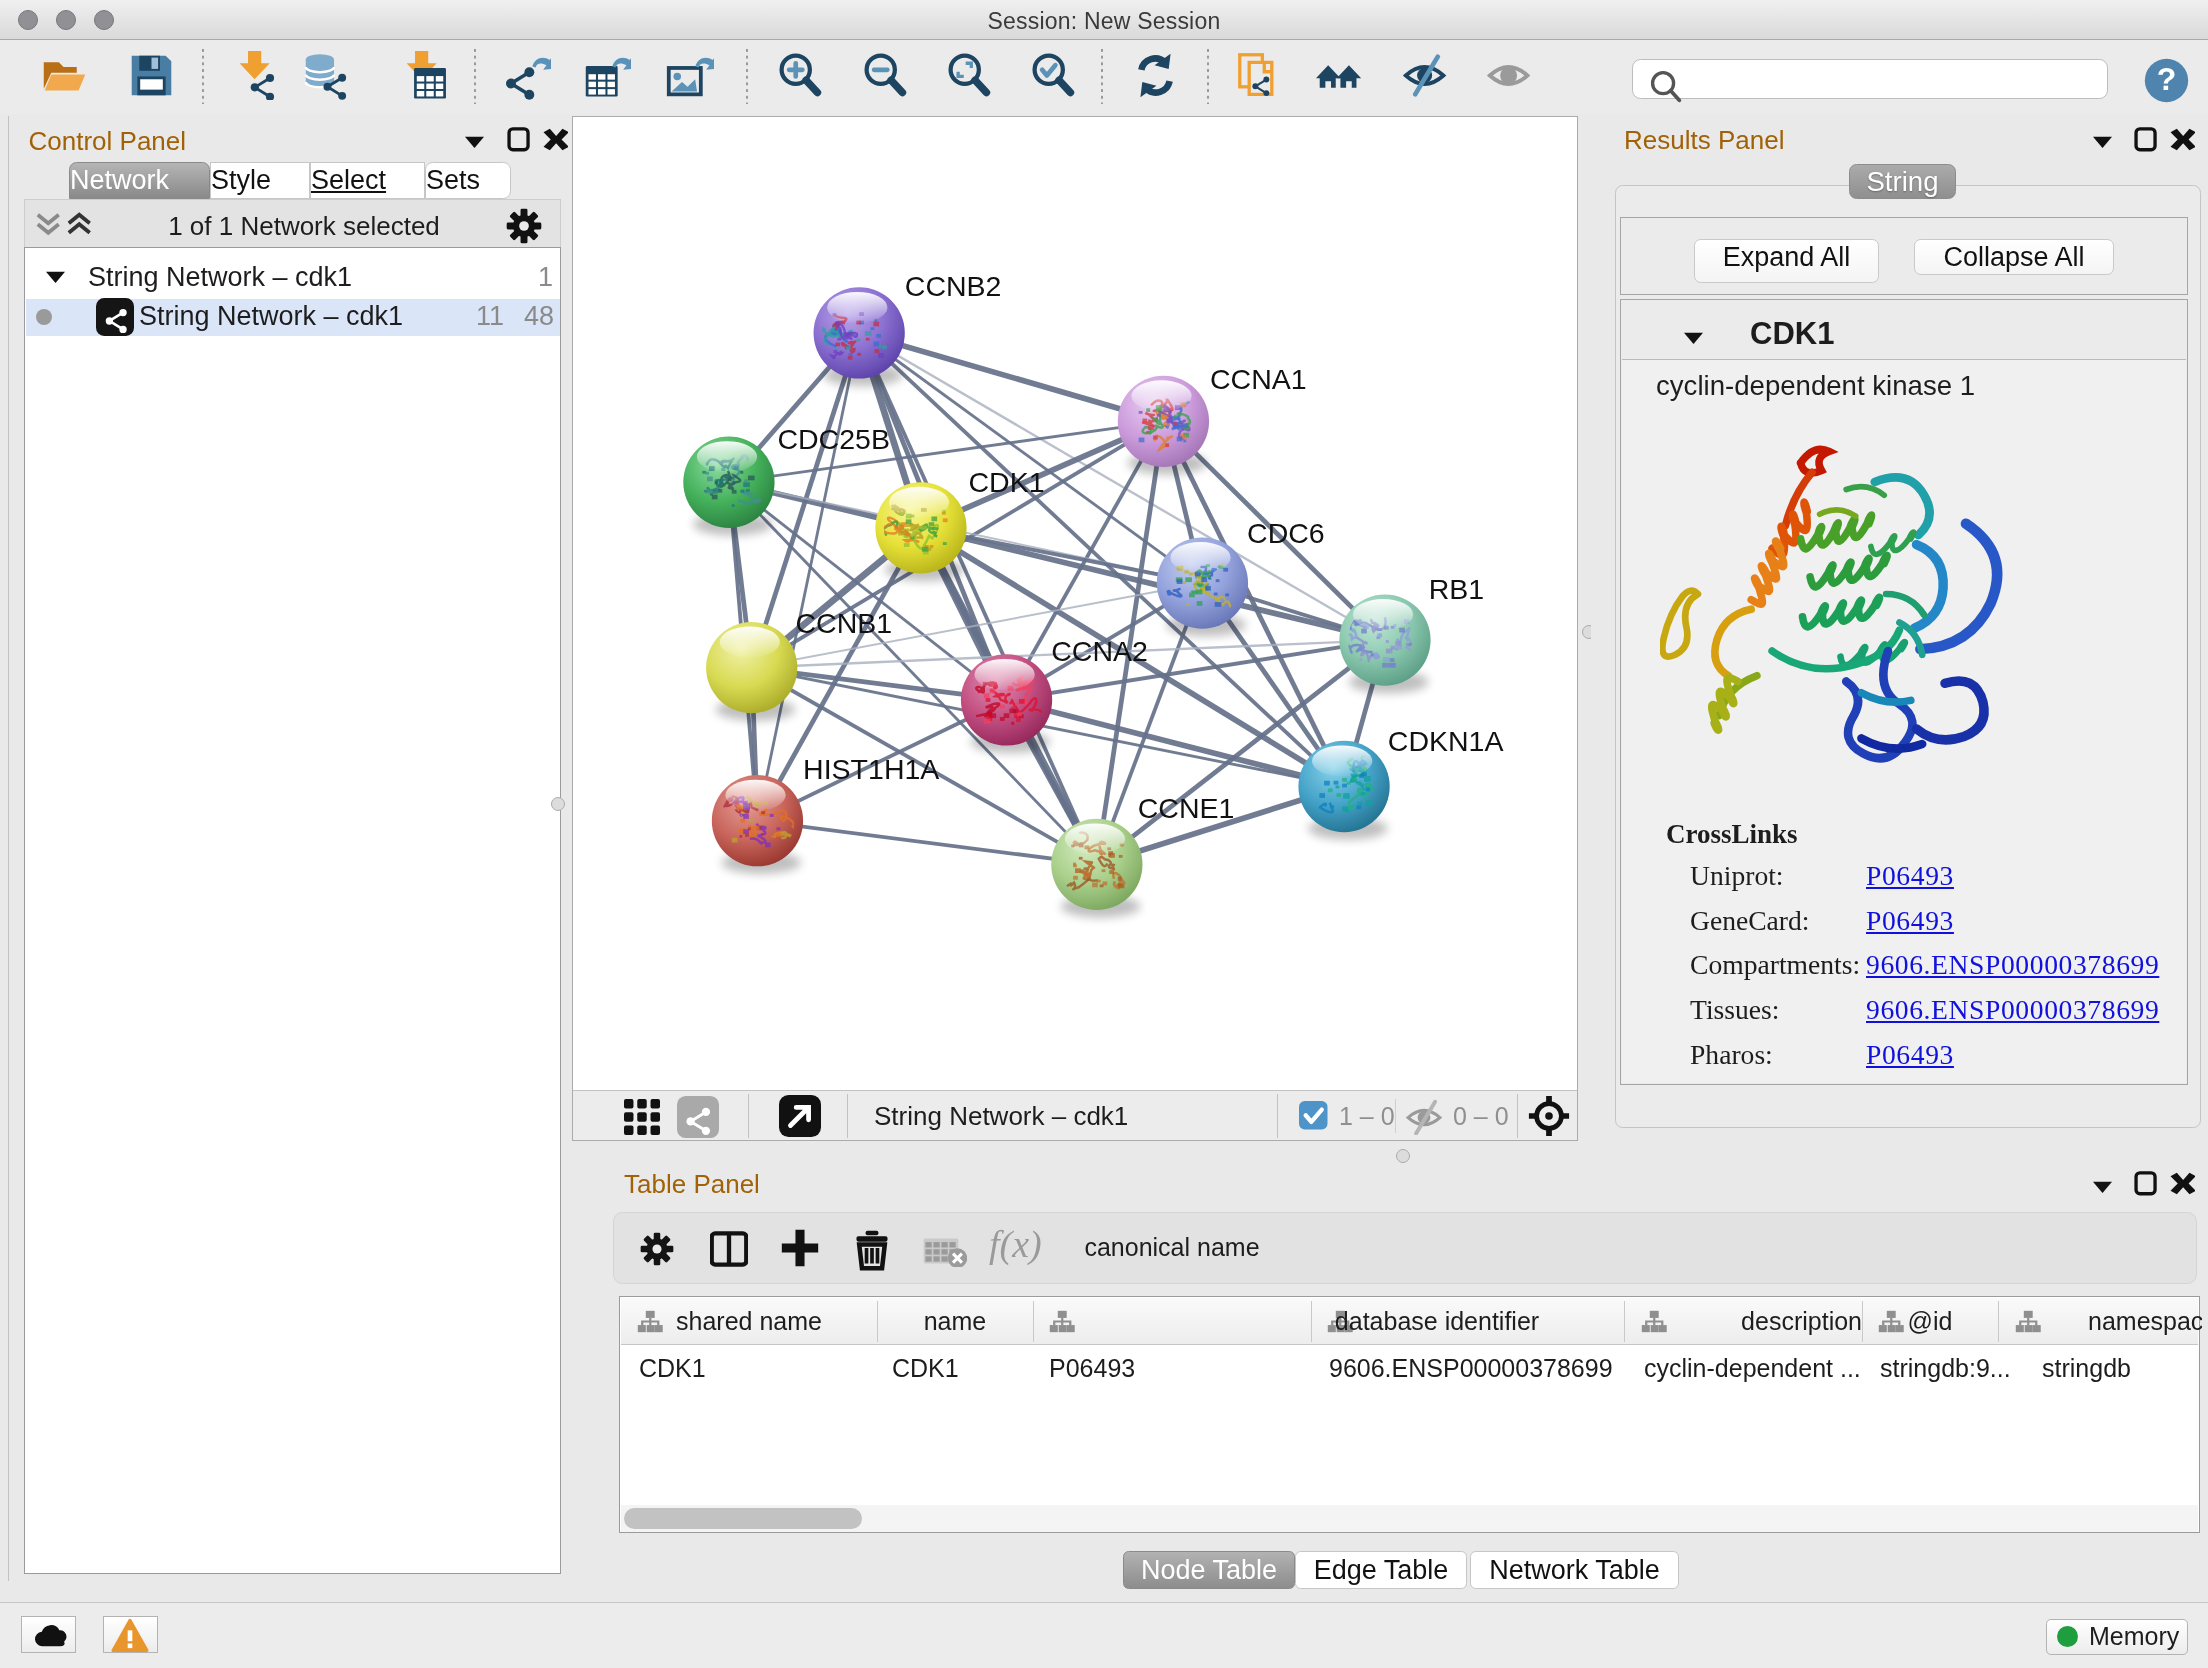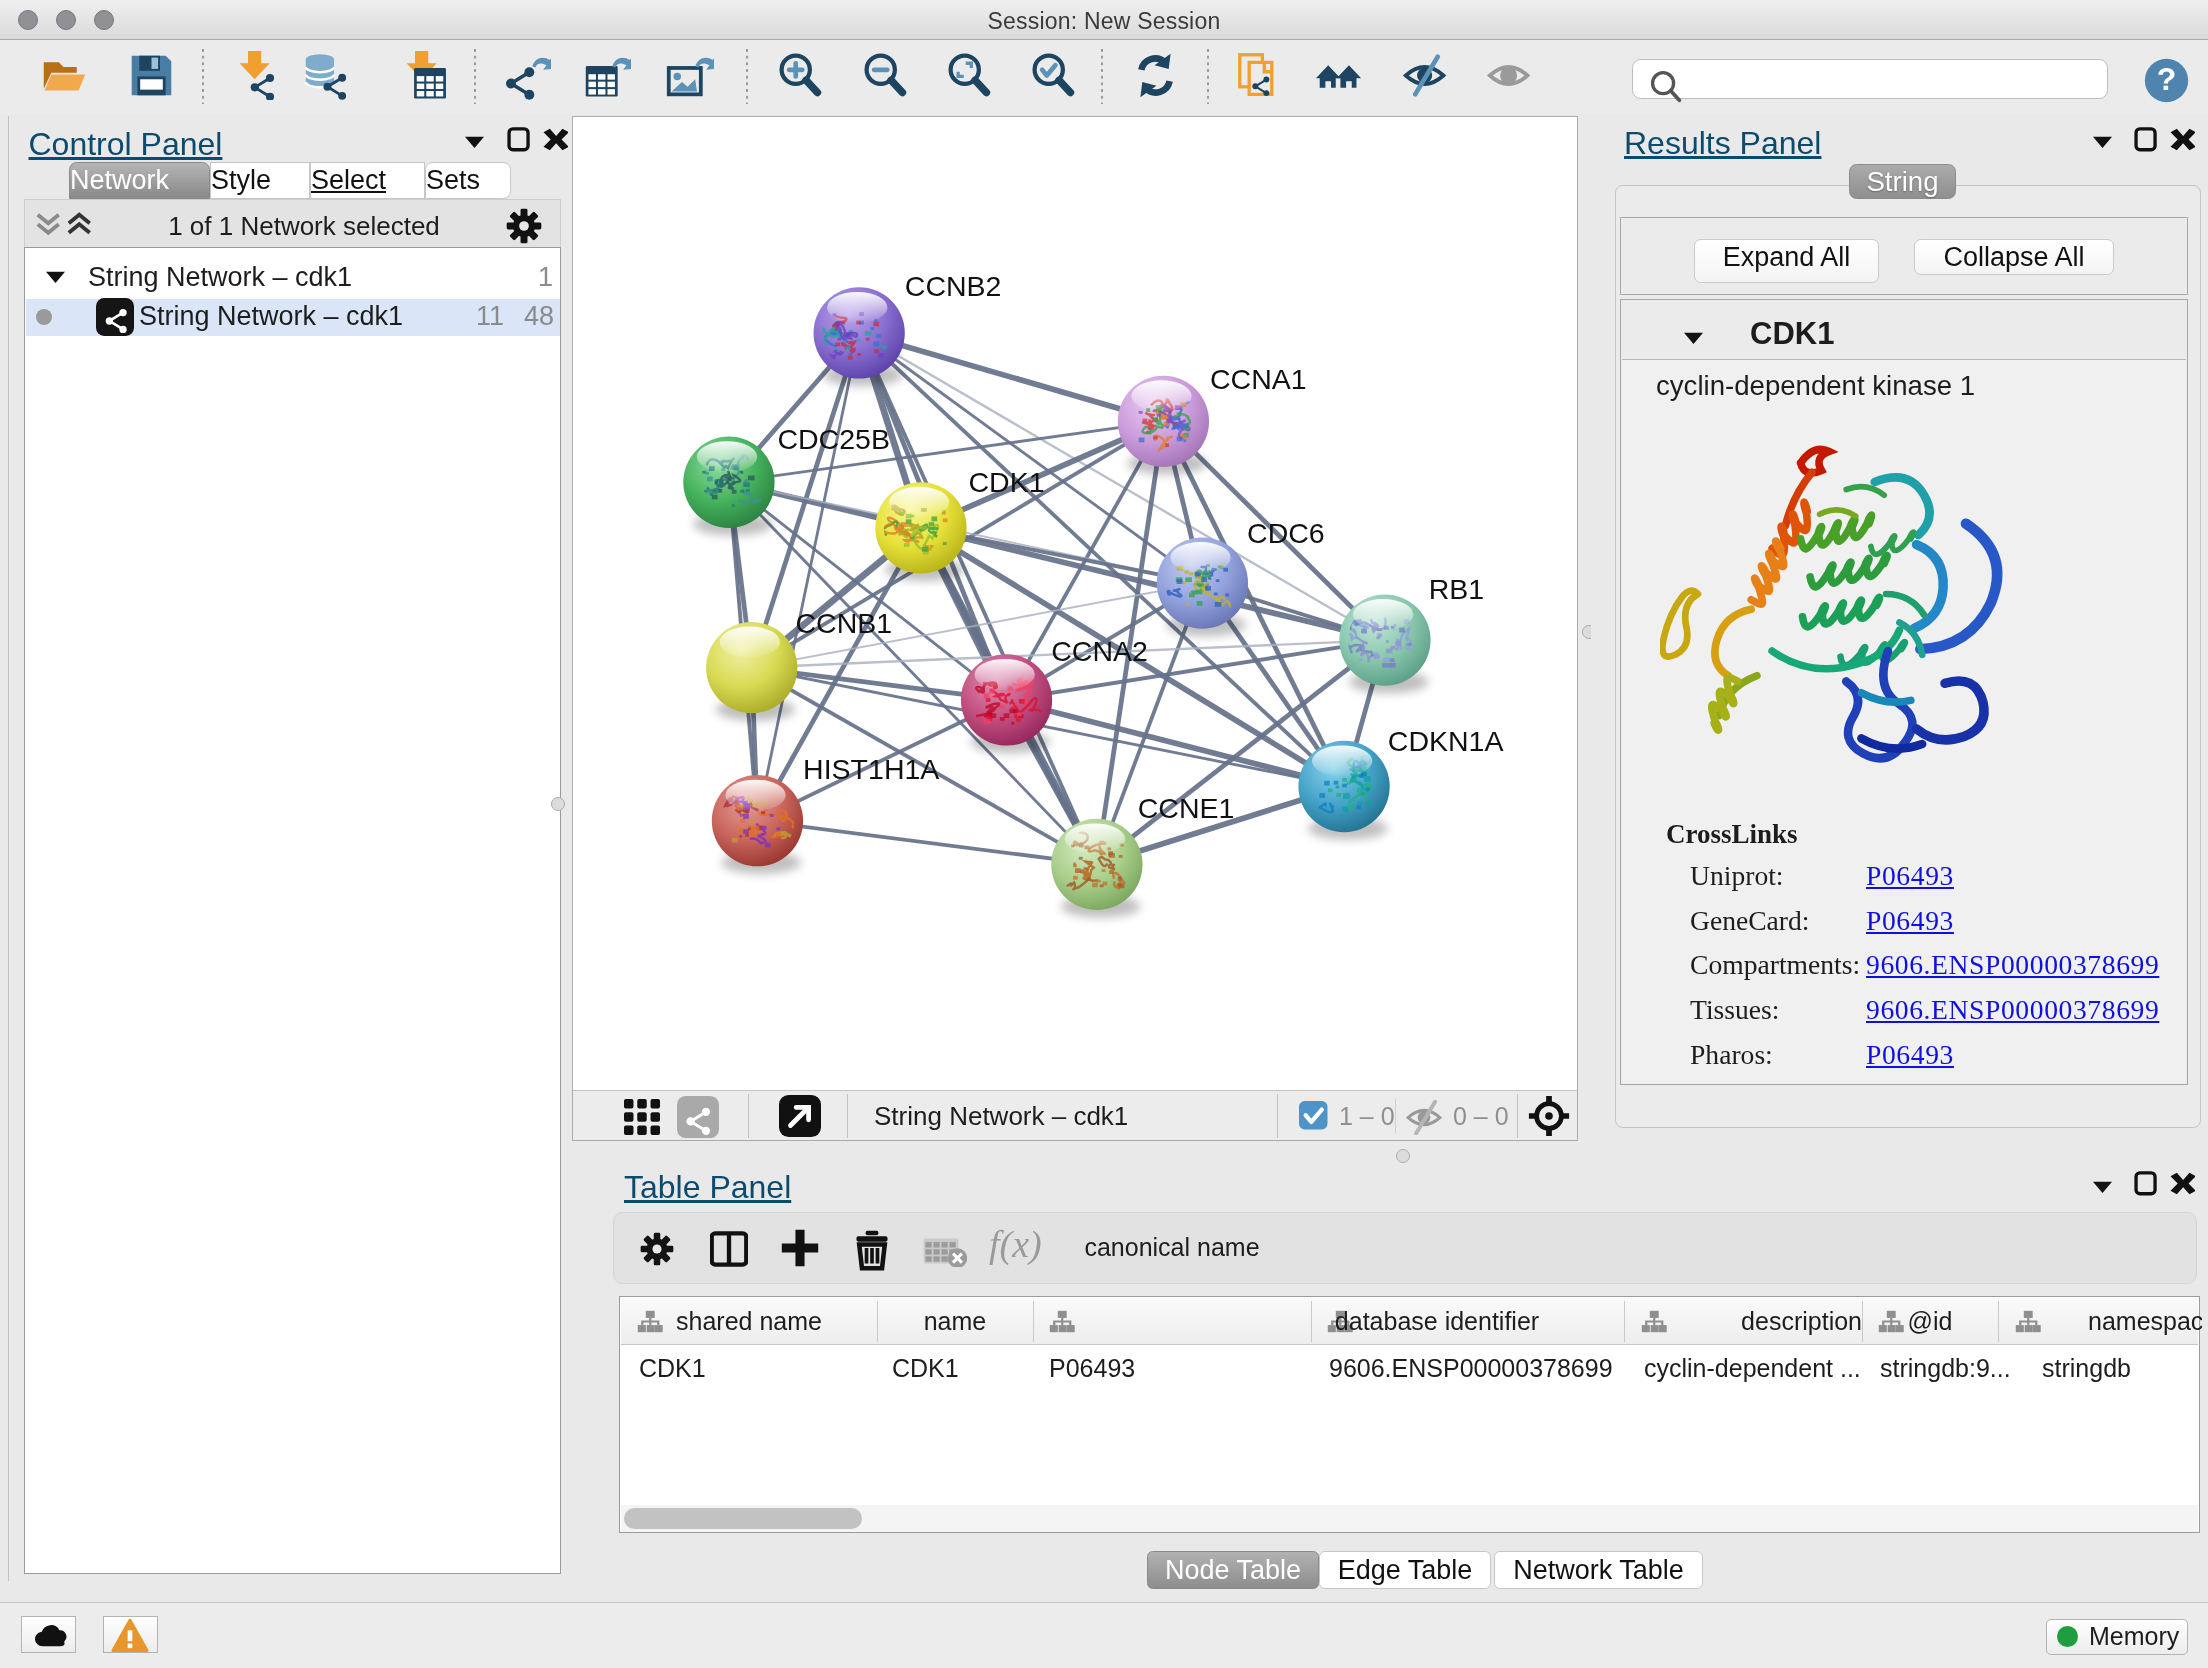--- a/index.html
+++ b/index.html
@@ -3,36 +3,36 @@
 <style>
 *{margin:0;padding:0;box-sizing:border-box;}
 html,body{width:2208px;height:1668px;overflow:hidden;}
 body{font-family:"Liberation Sans",sans-serif;background:#e9e9e9;position:relative;color:#1d1d1d;}
 .abs{position:absolute;}
 .titlebar{left:0;top:0;width:2208px;height:40px;background:linear-gradient(#f0f0f0,#d9d9d9);border-bottom:1px solid #a9a9a9;}
 .tl{width:20px;height:20px;border-radius:50%;background:#909095;border:1px solid #77777c;top:9.5px;}
 .title{width:100%;text-align:center;top:7.6px;font-size:23px;color:#3a3a3a;font-weight:400;letter-spacing:0.2px;}
 .toolbar{left:0;top:40px;width:2208px;height:74px;background:#ebebeb;}
 .vdot{top:49px;width:1.9px;height:55px;background-image:linear-gradient(#9a9a9a 2.9px,transparent 2.9px);background-size:1.9px 6.7px;}
-.panelhdr{font-size:32px;color:#0c4a6e;text-decoration:underline;}
+.panelhdr{font-size:26px;color:#a16207;}
 .searchbox{left:1632px;top:59px;width:476px;height:40px;background:#fff;border:1.9px solid #bdbdbd;border-radius:8.6px;}
 .ctrl{left:7.6px;top:116px;width:556px;height:1465px;background:#e9e9e9;border-left:1px solid #c2c2c2;}
 .tab{position:absolute;top:162px;height:37px;border:1px solid #c6c6c6;background:#fff;font-size:27px;line-height:35px;color:#111;}
 .tabsel{background:linear-gradient(#b5b5b5,#898989);color:#fff;border-color:#8a8a8a;}
 .list{left:24px;top:247px;width:537px;height:1327px;background:#fff;border:1.9px solid #9b9b9b;}
 .selrow{background:#dbe5f8;}
 .netpanel{left:572px;top:116px;width:1006px;height:1025px;background:#fff;border:1px solid #ababab;}
 .statusbar{left:0px;top:973px;width:1004px;height:50px;background:#ececec;border-top:1px solid #c3c3c3;}
 .respanel{left:1591px;top:116px;width:617px;height:1057px;background:#e9e9e9;}
 .rsbox{border:1.9px solid #a5a5a5;background:#ebebeb;}
 .btn{background:linear-gradient(#ffffff,#f4f4f4);border:1px solid #c9c9c9;border-radius:6.7px;text-align:center;font-size:27px;color:#111;}
 .seriftext{font-family:"Liberation Serif",serif;}
 .link{color:#1111dd;text-decoration:underline;font-family:"Liberation Serif",serif;}
 .tablepanel{left:572px;top:1173px;width:1637px;height:429px;background:#e9e9e9;}
-.gtab{position:absolute;height:38px;border:1px solid #c6c6c6;background:#fff;text-align:center;font-size:27px;color:#111;border-radius:5.7px;margin-left:24px;}
+.gtab{position:absolute;height:38px;border:1px solid #c6c6c6;background:#fff;text-align:center;font-size:27px;color:#111;border-radius:5.7px;}
 .statusbot{left:0;top:1602px;width:2208px;height:67px;background:#ececec;border-top:1px solid #c6c6c6;}
 .sqbtn{background:linear-gradient(#ffffff,#ececec);border:1.9px solid #b3b3b3;}
 .colhdr{font-size:25px;color:#1d1d1d;}
 .celltxt{font-size:25px;color:#1d1d1d;}
 </style></head><body>
 <div class="abs titlebar"></div>
 <div class="abs tl" style="left:18px"></div>
 <div class="abs tl" style="left:56px"></div>
 <div class="abs tl" style="left:94px"></div>
 <div class="abs title">Session: New Session</div>

